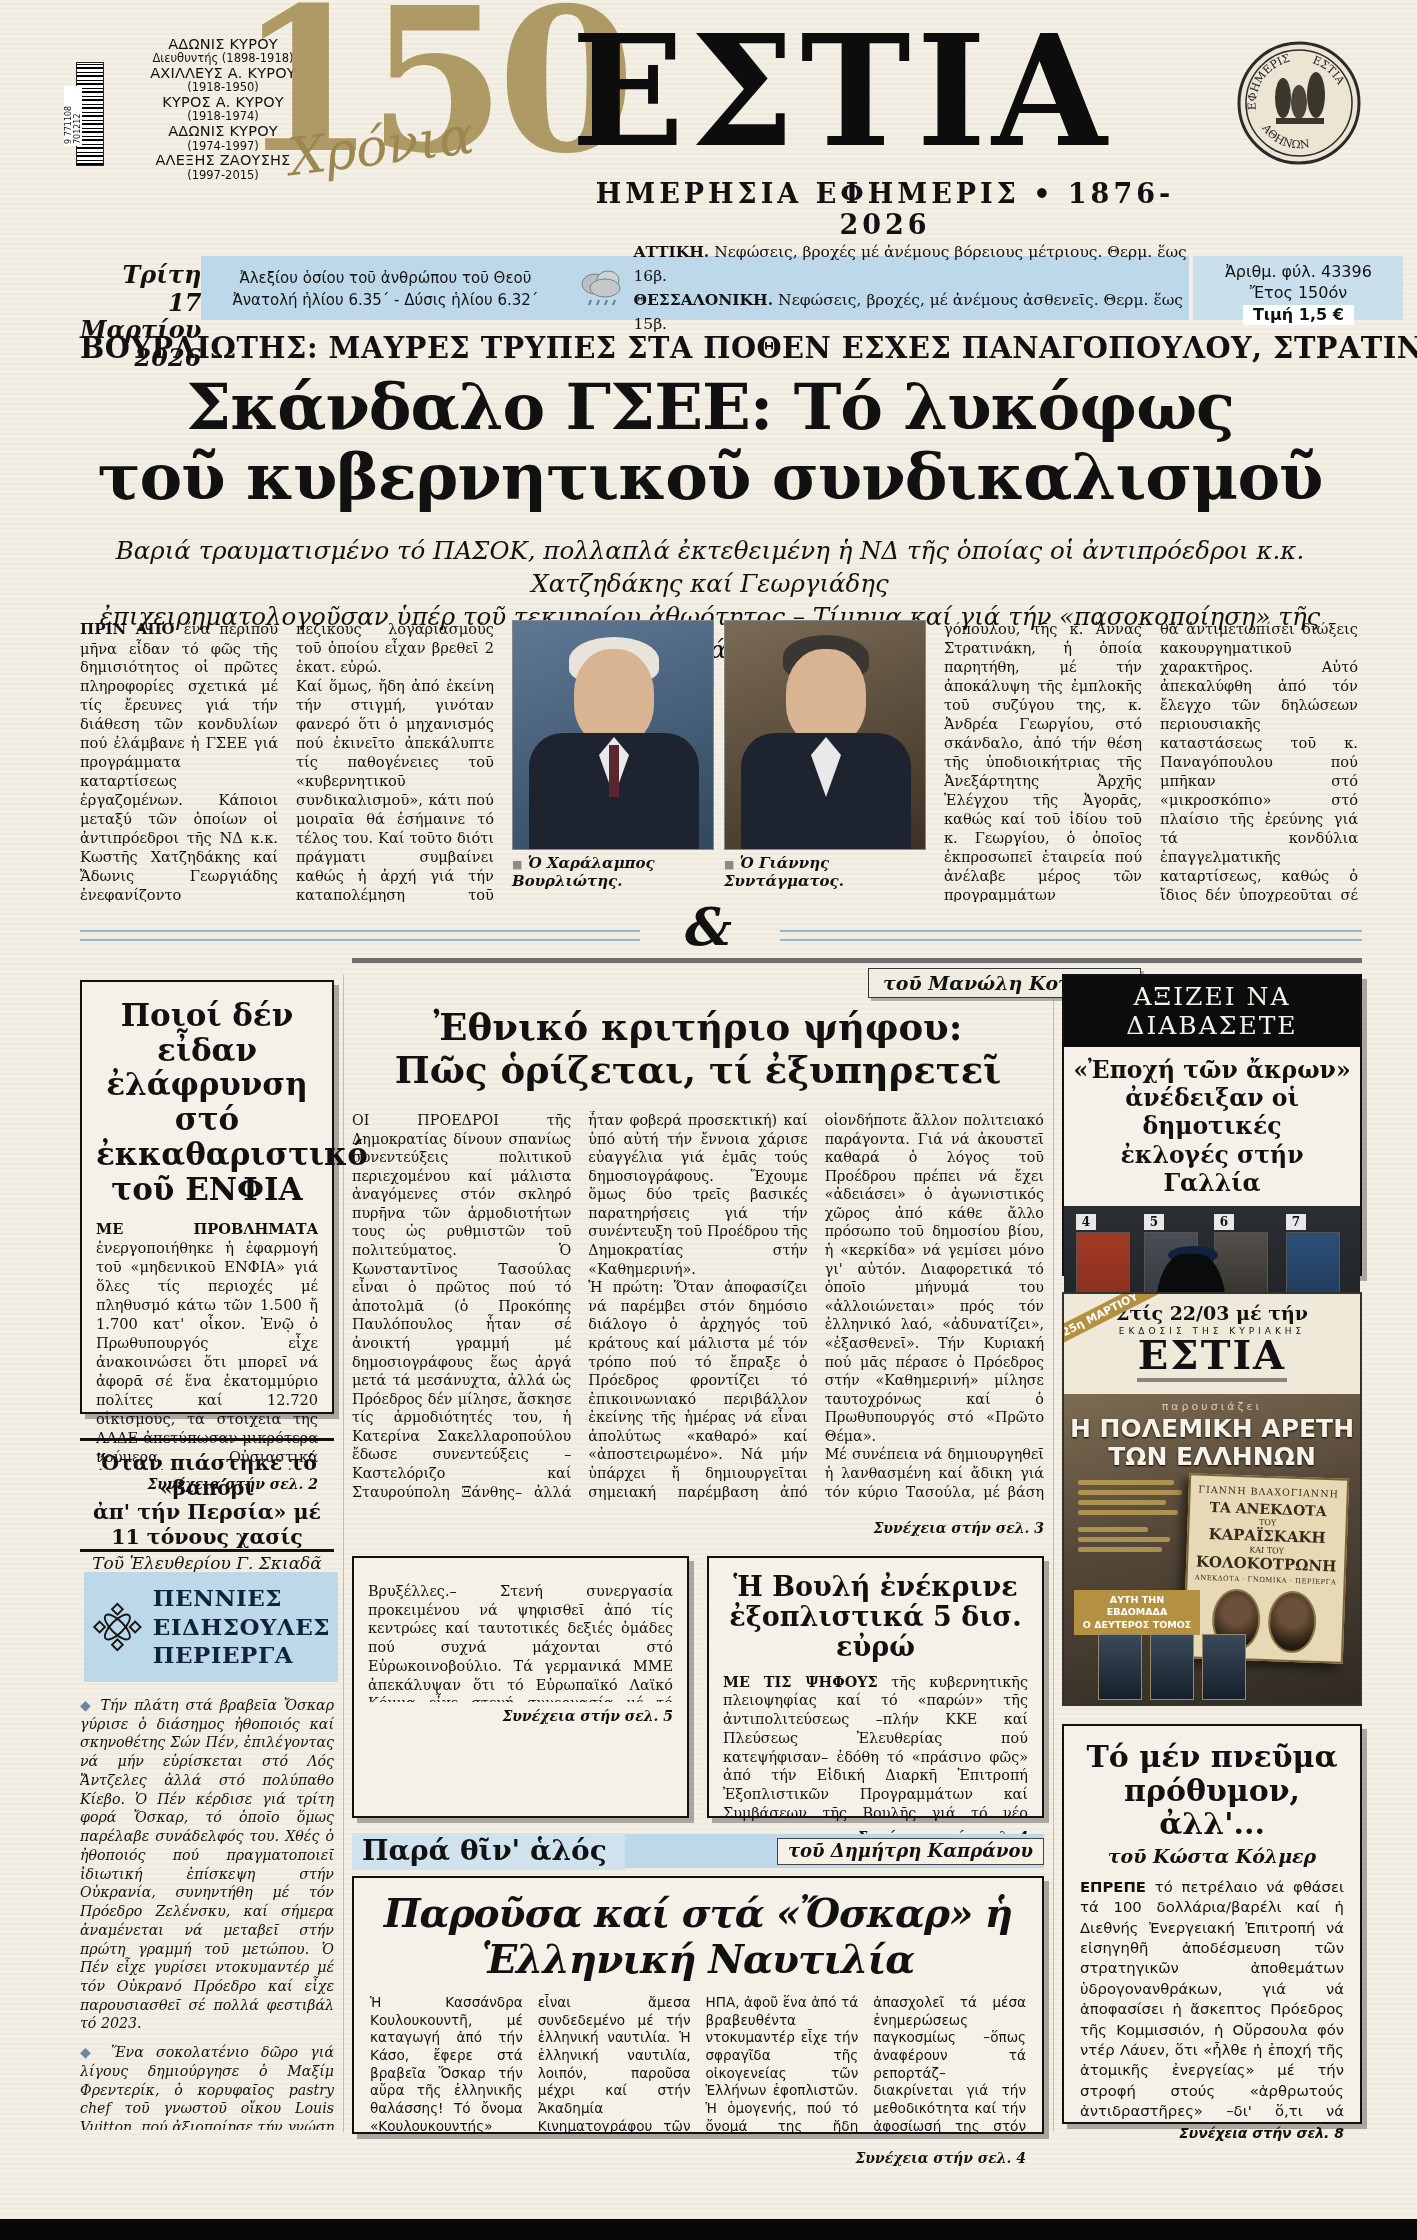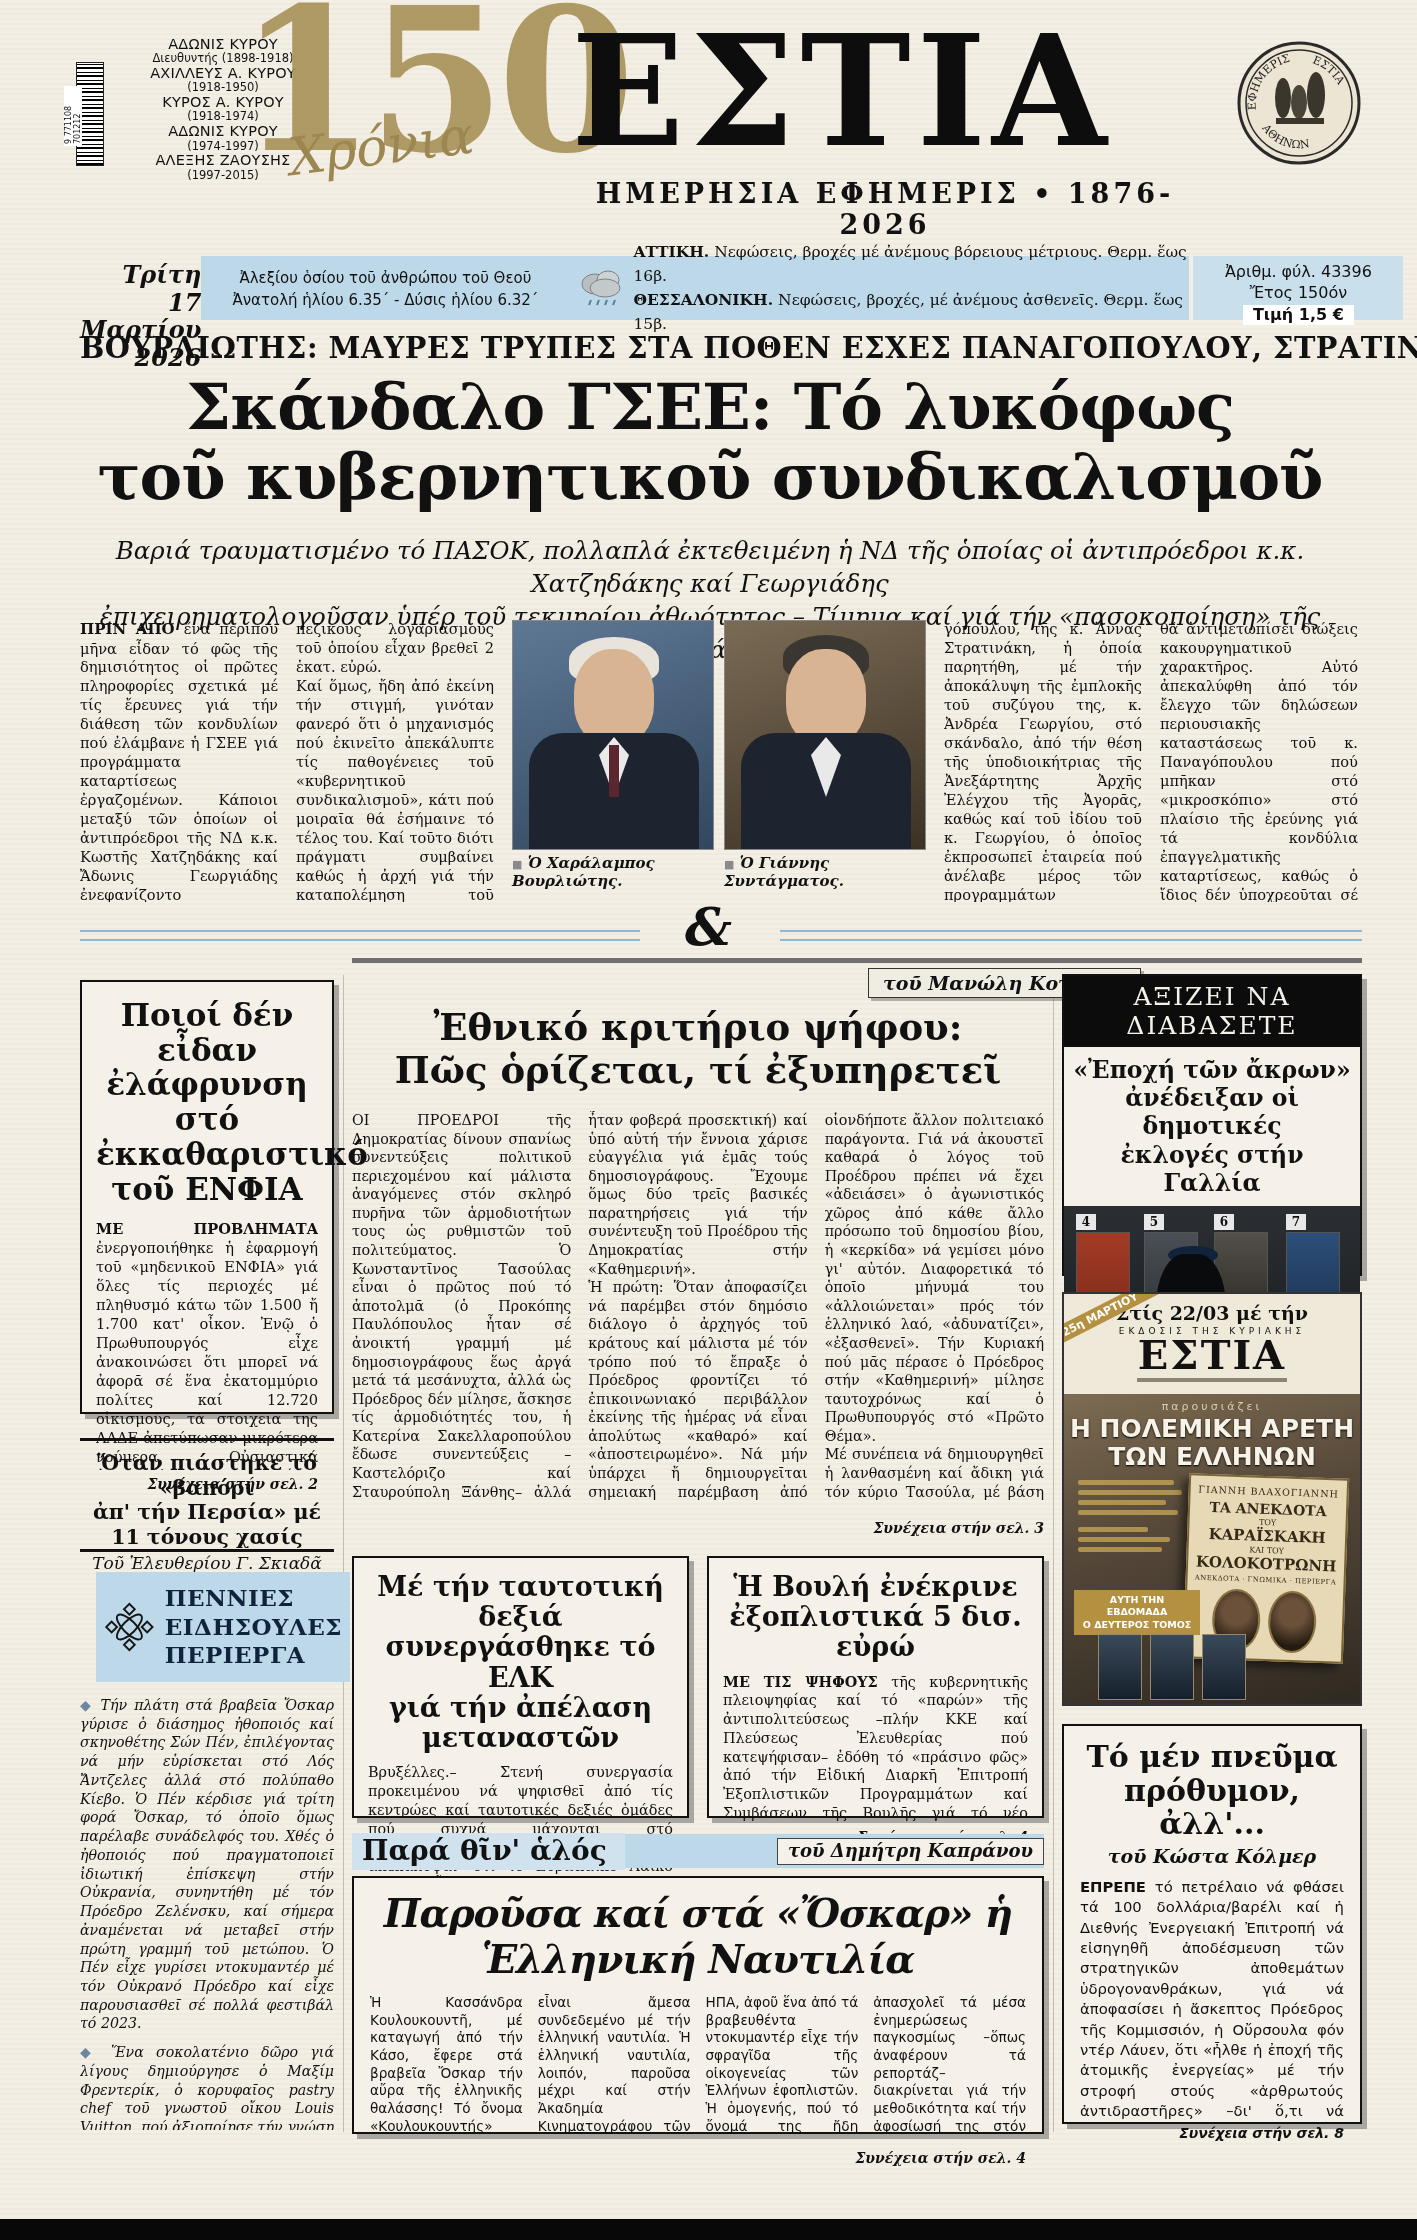--- a/index.html
+++ b/index.html
@@ -71,21 +71,21 @@
   .boxed{border:2px solid #111;box-shadow:5px 5px 0 rgba(80,80,80,.45);background:#f5f1e8;box-sizing:border-box;}
   .boxtitle{font-weight:bold;text-align:center;line-height:1.12;}
   
   .enfia{left:80px;top:980px;width:254px;height:434px;padding:16px 14px;}
   .enfia .boxtitle{font-size:31px;}
   .enfia .body{font-size:14.6px;line-height:1.3;margin-top:14px;height:250px;overflow:hidden;}
   .vapori{left:80px;top:1438px;width:254px;height:114px;border-top:3px solid #111;border-bottom:3px solid #111;padding-top:10px;box-sizing:border-box;}
   .vapori .t{font-weight:bold;font-size:20.5px;text-align:center;line-height:1.2;}
   .vapori .b{font-style:italic;font-size:17px;text-align:center;margin-top:4px;}
   .vapori .d{font-style:italic;font-size:15px;text-align:right;margin-top:2px;}
-  .penniesbox{left:96px;top:1572px;width:254px;height:110px;display:flex;align-items:center;padding:8px;box-sizing:border-box;}
+  .penniesbox{left:84px;top:1572px;width:254px;height:110px;display:flex;align-items:center;padding:8px;box-sizing:border-box;}
   .penniesbox .ptxt{font-weight:bold;font-size:23px;line-height:1.25;color:#10233c;margin-left:10px;letter-spacing:.5px;}
   .pitems{left:80px;top:1696px;width:254px;height:434px;font-style:italic;font-size:14.2px;line-height:1.32;text-align:justify;overflow:hidden;}
   .pitems p{margin:0 0 10px 0;}
   .pitems .diam{color:#6d87a0;font-style:normal;}
   
   .midrule{left:352px;top:958px;width:1010px;height:5px;background:#6f6f6f;}
   .kott-by{left:868px;top:968px;padding:3px 14px;border:1px solid #333;background:#efece2;
     font-style:italic;font-weight:bold;font-size:19px;box-shadow:3px 3px 0 rgba(80,80,80,.4);}
   .kott-title{left:352px;top:1006px;width:692px;text-align:center;font-weight:bold;font-size:37px;line-height:1.15;}
   .kott-cols{left:352px;top:1102px;width:692px;height:408px;column-count:3;column-gap:17px;
@@ -321,23 +321,20 @@
   <div class="abs kott-cols prewrap">ΟΙ ΠΡΟΕΔΡΟΙ τῆς Δημοκρατίας δίνουν σπανίως συνεντεύξεις πολιτικοῦ περιεχομένου καί μάλιστα ἀναγόμενες στόν σκληρό πυρῆνα τῶν ἁρμοδιοτήτων τους ὡς ρυθμιστῶν τοῦ πολιτεύματος. Ὁ Κωνσταντῖνος Τασούλας εἶναι ὁ πρῶτος πού τό ἀποτολμᾶ (ὁ Προκόπης Παυλόπουλος ἦταν σέ ἀνοικτή γραμμή μέ δημοσιογράφους ἕως ἀργά μετά τά μεσάνυχτα, ἀλλά ὡς Πρόεδρος δέν μίλησε, ἄσκησε τίς ἁρμοδιότητές του, ἡ Κατερίνα Σακελλαροπούλου ἔδωσε συνεντεύξεις –Καστελόριζο καί Σταυρούπολη Ξάνθης– ἀλλά ἦταν φοβερά προσεκτική) καί ὑπό αὐτή τήν ἔννοια χάρισε εὐαγγέλια γιά ἐμᾶς τούς δημοσιογράφους. Ἔχουμε ὅμως δύο τρεῖς βασικές παρατηρήσεις γιά τήν συνέντευξη τοῦ Προέδρου τῆς Δημοκρατίας στήν «Καθημερινή».
 Ἡ πρώτη: Ὅταν ἀποφασίζει νά παρέμβει στόν δημόσιο διάλογο ὁ ἀρχηγός τοῦ κράτους καί μάλιστα μέ τόν τρόπο πού τό ἔπραξε ὁ Πρόεδρος φροντίζει τό ἐπικοινωνιακό περιβάλλον ἐκείνης τῆς ἡμέρας νά εἶναι ἀπολύτως «καθαρό» καί «ἀποστειρωμένο». Νά μήν ὑπάρχει ἤ δημιουργεῖται σημειακή παρέμβαση ἀπό οἱονδήποτε ἄλλον πολιτειακό παράγοντα. Γιά νά ἀκουστεῖ καθαρά ὁ λόγος τοῦ Προέδρου πρέπει νά ἔχει «ἀδειάσει» ὁ ἀγωνιστικός χῶρος ἀπό κάθε ἄλλο πρόσωπο τοῦ δημοσίου βίου, ἡ «κερκίδα» νά γεμίσει μόνο γι' αὐτόν. Διαφορετικά τό ὁποῖο μήνυμά του «ἀλλοιώνεται» πρός τόν ἑλληνικό λαό, «ἀδυνατίζει», «ἐξασθενεῖ». Τήν Κυριακή πού μᾶς πέρασε ὁ Πρόεδρος στήν «Καθημερινή» μίλησε ταυτοχρόνως καί ὁ Πρωθυπουργός στό «Πρῶτο Θέμα».
 Μέ συνέπεια νά δημιουργηθεῖ ἡ λανθασμένη καί ἄδικη γιά τόν κύριο Τασούλα, μέ βάση ὅσα ἐξέρουμε, ἐντύπωση, ὅτι ὁ Πρόεδρος τῆς Δημοκρατίας κατέστη παρακολούθημα τοῦ Πρωθυπουργοῦ. Ὅταν σέ καιρό πολέμου ὁ Πρωθυπουργός ἀνάγει τήν μονοκομματική σταθερότητα σέ ἱερό ἀγαθό (ἡ σταθερότης σέ ὅλη τήν Εὐρώπη αὐτή τήν στιγμή εἶναι κυρίως πολυκομματική) καί ὁ Πρόεδρος ἐπιχειρηματολογεῖ γιά τό (ἐθνικό) κριτήριο τῆς ψήφου, αὐτή ἡ ἀντίληψη δυστυχῶς δημιουργεῖται.
 Ἐμεῖς γνωρίζουμε ἄριστα τό ἀντίθετο: ὅτι ὁ Πρόεδρος δέν θέλει νά γίνει παρακολούθημα τῶν ἐξελίξεων. Ἀκριβέστερα: ὅτι παρακολουθεῖ μέ προσοχήν ὅλες τίς ἐξελίξεις. Ἤτοι: δέν ἐπιθυμεῖ νά ἐνεργοποιήσει τίς διαδικασίες τοῦ ἄρθρου 37 τοῦ Συντάγματος γιά τίς διερευνητικές ἐντολές μέσα σέ μιά πολιτική καί κοινωνική ἀτμόσφαιρα πού θά τοῦ στερήσουν τήν δυνατότητα νά φέρει σέ πέρας τήν συνταγματική ἀποστολή του γιά ταχεῖα συγκρότηση κυβερνήσεως ἐθνικῆς ἑνότητας</div>
   <div class="abs kott-cont">
       <div class="cont">Συνέχεια στήν σελ. 3</div>
     </div>
 
   <div class="abs midboxes">
     <div class="boxed midbox elk">
-      <div class="boxtitle prewrap">Μέ τήν ταυτοτική δεξιά
-συνεργάσθηκε τό ΕΛΚ
-γιά τήν ἀπέλαση μεταναστῶν</div>
       <div class="body">Βρυξέλλες.– Στενή συνεργασία προκειμένου νά ψηφισθεῖ ἀπό τίς κεντρώες καί ταυτοτικές δεξιές ὁμάδες πού συχνά μάχονται στό Εὐρωκοινοβούλιο. Τά γερμανικά ΜΜΕ ἀπεκάλυψαν ὅτι τό Εὐρωπαϊκό Λαϊκό Κόμμα εἶχε στενή συνεργασία μέ τό ἀκροδεξιό κόμμα Ἐναλλακτική γιά τήν Γερμανία (AfD) καί</div>
       <div class="cont">Συνέχεια στήν σελ. 5</div>
     </div>
     <div class="boxed midbox vouli">
       <div class="boxtitle prewrap">Ἡ Βουλή ἐνέκρινε
 ἐξοπλιστικά 5 δισ. εὐρώ</div>
       <div class="body">
         <b>ΜΕ ΤΙΣ ΨΗΦΟΥΣ</b><span> τῆς κυβερνητικῆς πλειοψηφίας καί τό «παρών» τῆς ἀντιπολιτεύσεως –πλήν ΚΚΕ καί Πλεύσεως Ἐλευθερίας πού κατεψήφισαν– ἐδόθη τό «πράσινο φῶς» ἀπό τήν Εἰδική Διαρκῆ Ἐπιτροπή Ἐξοπλιστικῶν Προγραμμάτων καί Συμβάσεων τῆς Βουλῆς γιά τό νέο πακέτο ἐξοπλιστικῶν προγραμμάτων τοῦ Ὑπουργείου Ἐθνικῆς Ἀμύνης. Ἡ συνεδρίασις ἐπραγματοποιήθη κεκλεισμένων τῶν θυρῶν.</span>
       </div>
       <div class="cont">Συνέχεια στήν σελ. 4</div>

